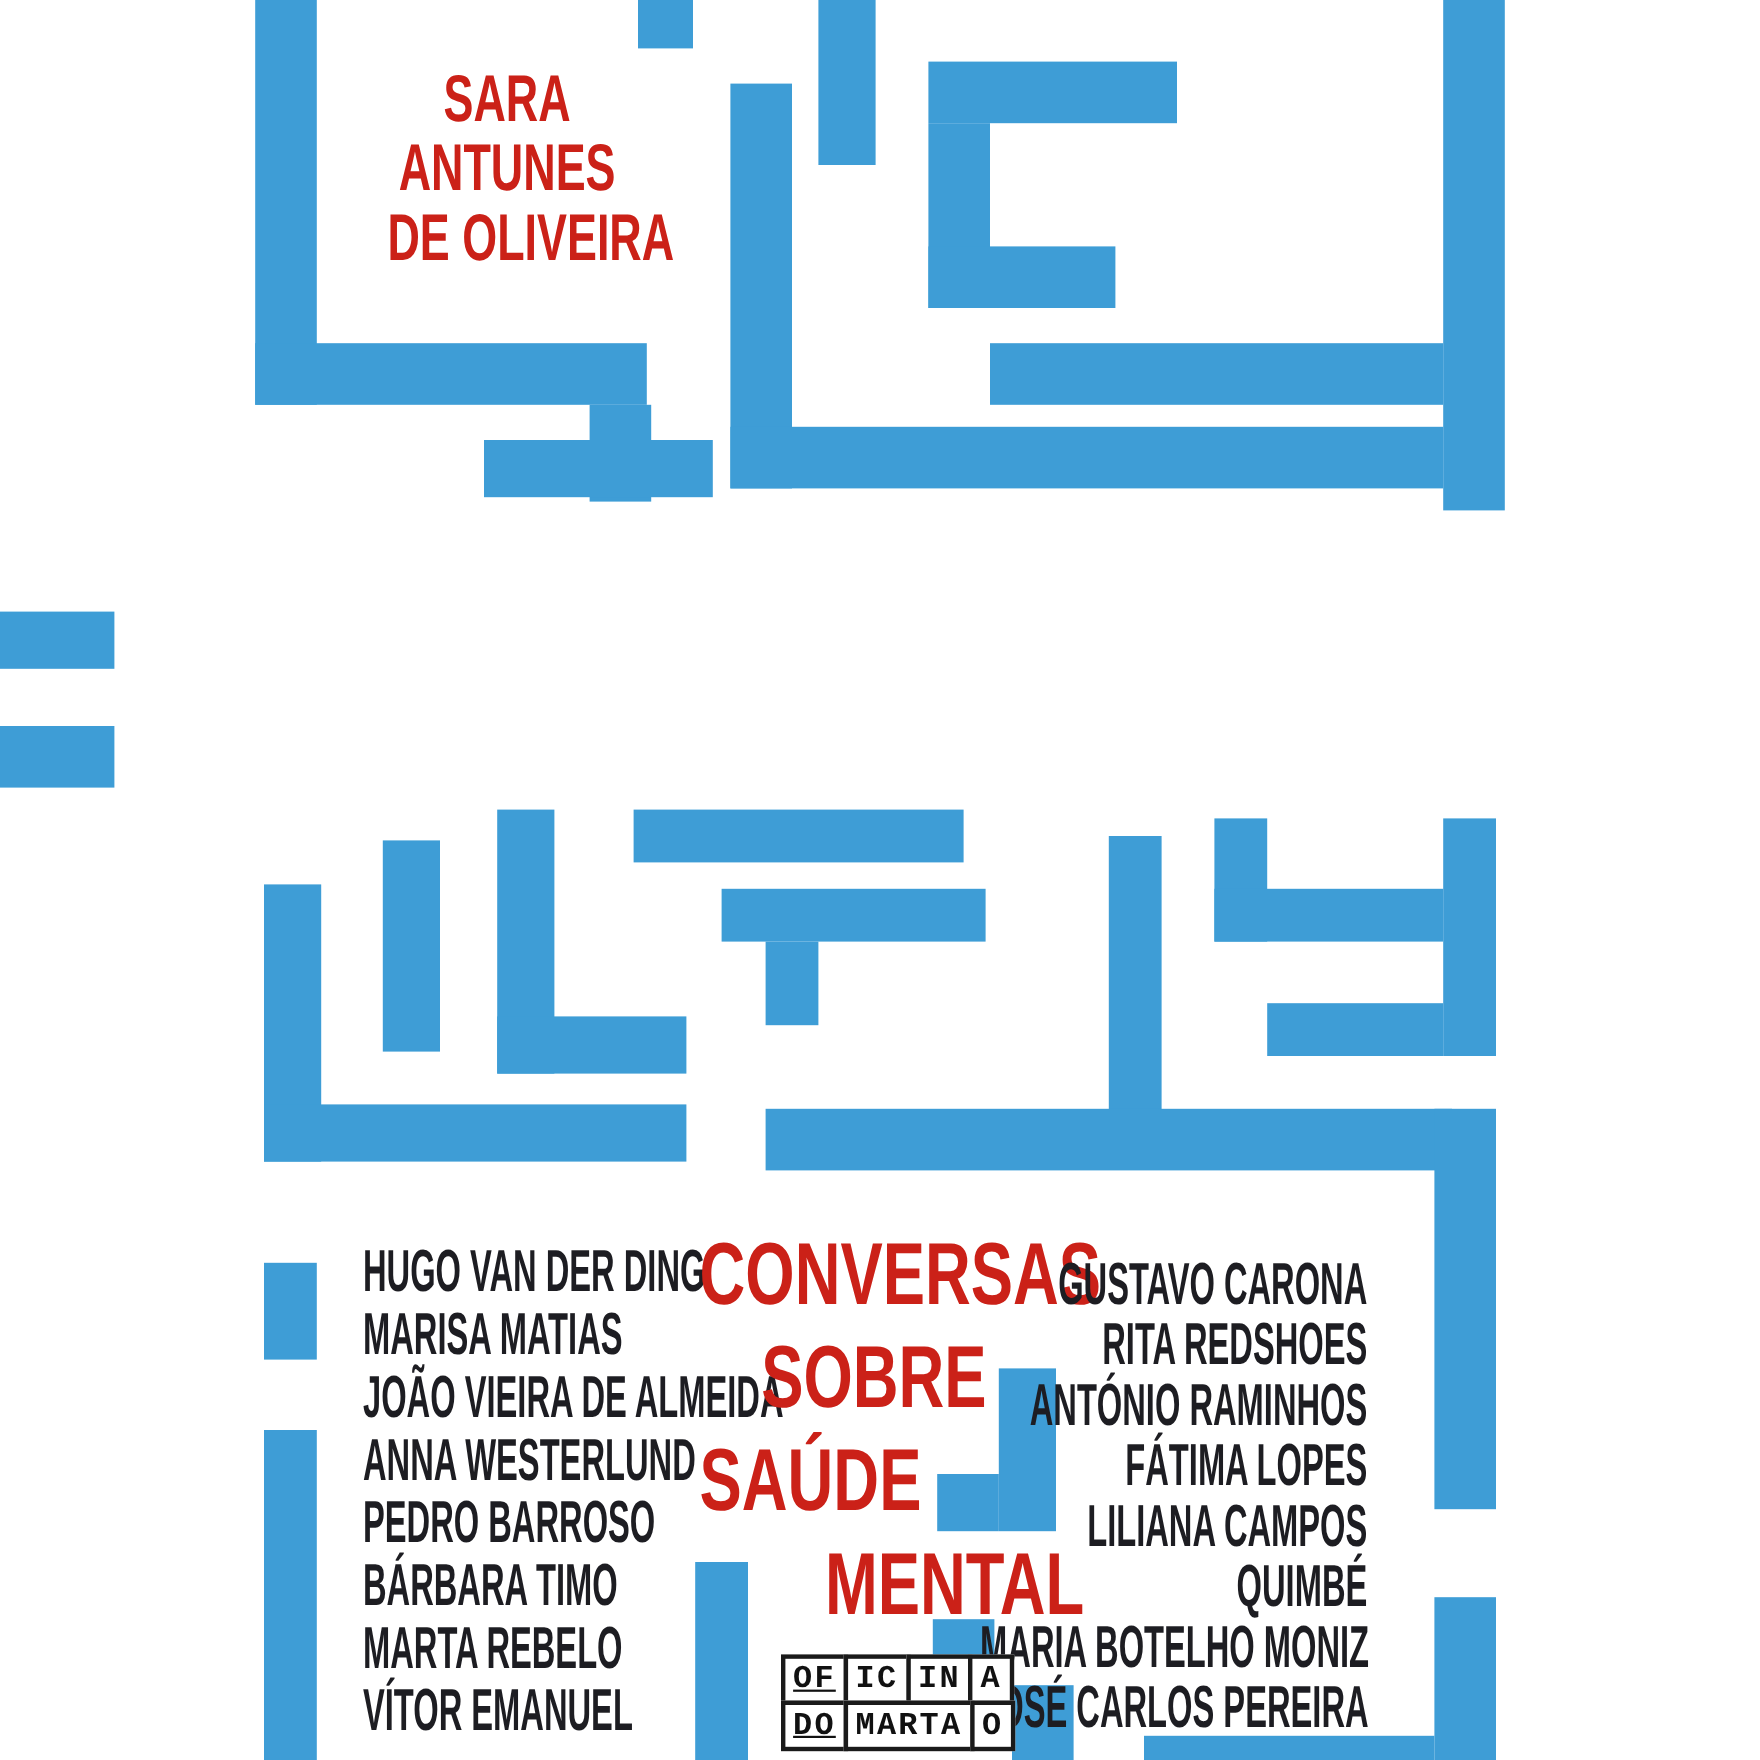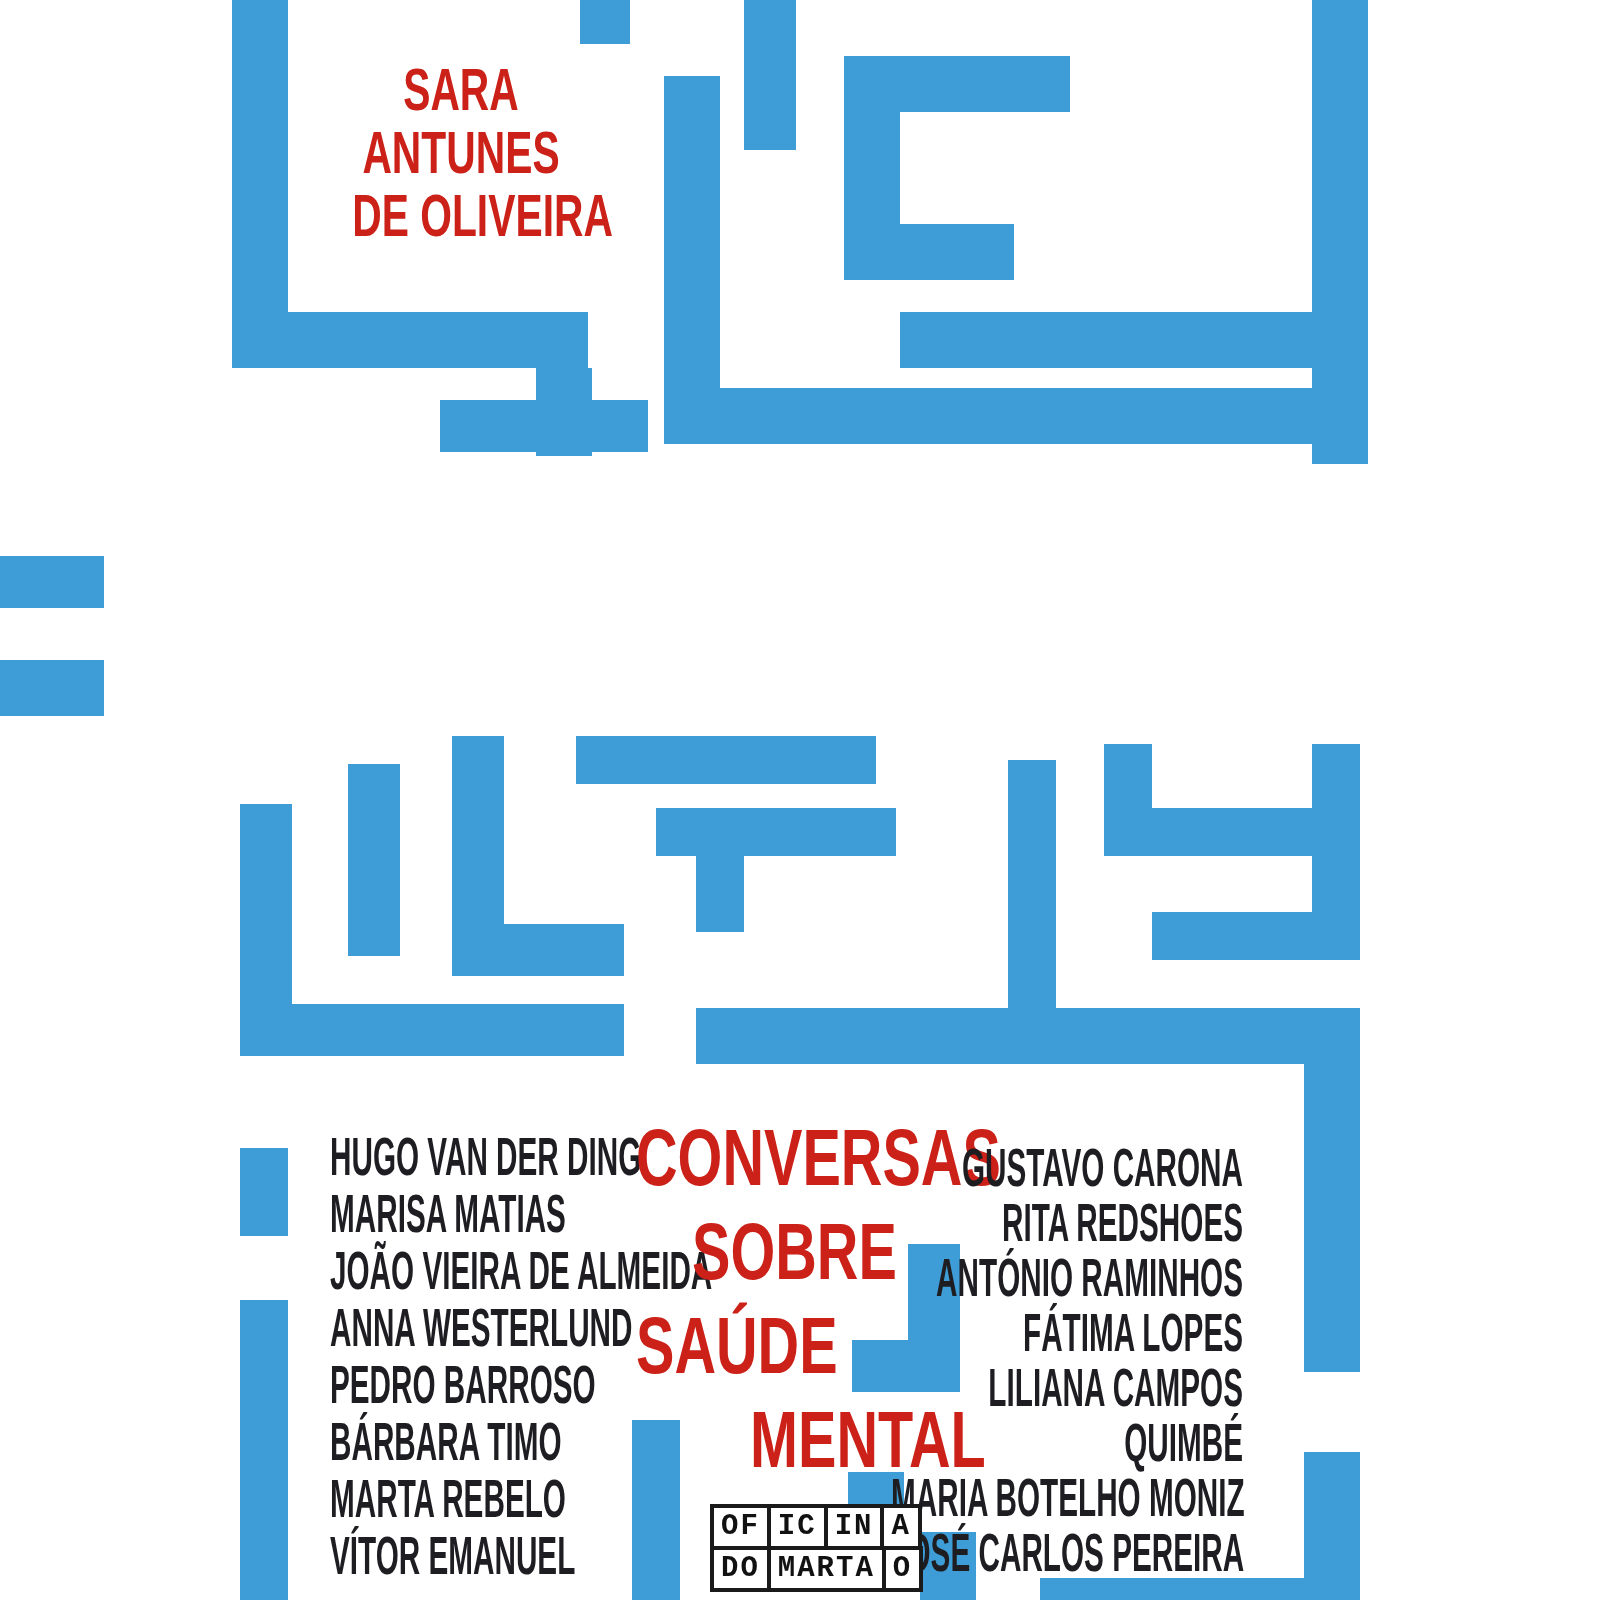--- a/index.html
+++ b/index.html
@@ -42,21 +42,21 @@
   .s3{left:750px;top:1400px;}
   
   .logo{position:absolute;left:710px;top:1504px;display:flex;
     flex-direction:column;align-items:flex-start;}
   .lrow{display:flex;}
   .lrow + .lrow{margin-top:-4px;}
   .lcell{border:4px solid #1a1a1a;background:#fff;color:#111;
     height:38px;line-height:38px;padding:0 7px;margin-left:-4px;
     font-family:"Liberation Mono",monospace;font-weight:700;font-size:29px;
     letter-spacing:2px;}
-  .lrow .lcell:first-child{margin-left:0;}
+  .lrow .lcell:first-child{margin-left:0;text-decoration:underline;}
 </style>
 </head>
 <body>
 
 <div id="stage">
 
   <div>
       <div class="bar" style="left: 232px; top: 0px; width: 56px; height: 368px;"></div>
       <div class="bar" style="left: 232px; top: 312px; width: 356px; height: 56px;"></div>
       <div class="bar" style="left: 536px; top: 368px; width: 56px; height: 88px;"></div>

